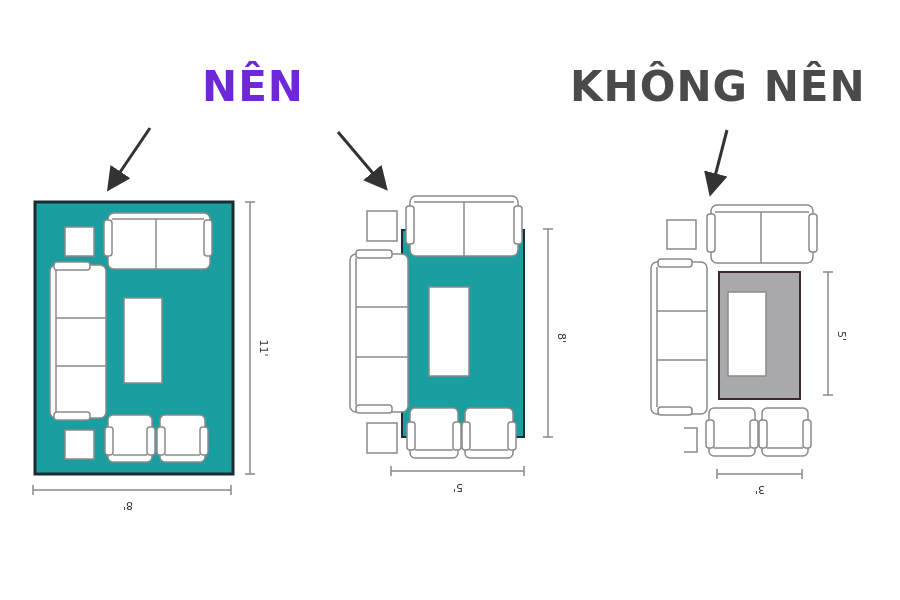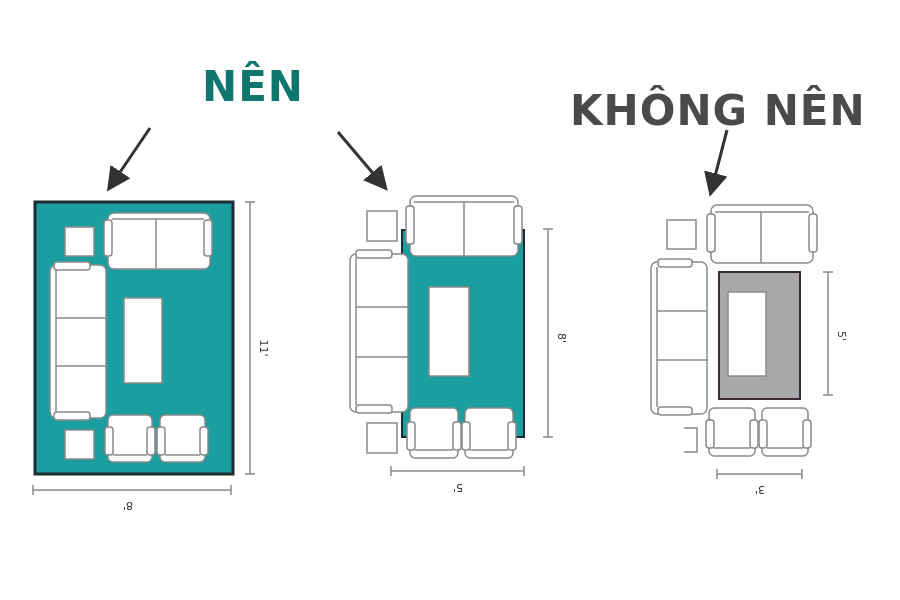--- a/index.html
+++ b/index.html
@@ -1,19 +1,19 @@
 <!DOCTYPE html>
 <html><head>
 <meta charset="utf-8">
 <style>
   html,body{margin:0;padding:0;background:#ffffff;}
   body{width:900px;height:600px;position:relative;overflow:hidden;font-family:"DejaVu Sans",sans-serif;}
   .heading{position:absolute;font-weight:bold;font-size:42px;letter-spacing:1px;line-height:1;}
-  #h-nen{left:202px;top:66px;color:#0f766e;}
-  #h-khong{left:570px;top:66px;color:#4a4a4a;margin-top:24px;}
+  #h-nen{left:202px;top:66px;color:#6d28d9;}
+  #h-khong{left:570px;top:66px;color:#4a4a4a;}
   svg{position:absolute;left:0;top:0;}
   .dim{font-family:"DejaVu Sans",sans-serif;font-size:11px;fill:#333;}
 </style>
 </head>
 <body>
 
 <div id="h-nen" class="heading">NÊN</div>
 <div id="h-khong" class="heading">KHÔNG NÊN</div>
 
 <svg width="900" height="600" viewBox="0 0 900 600">

